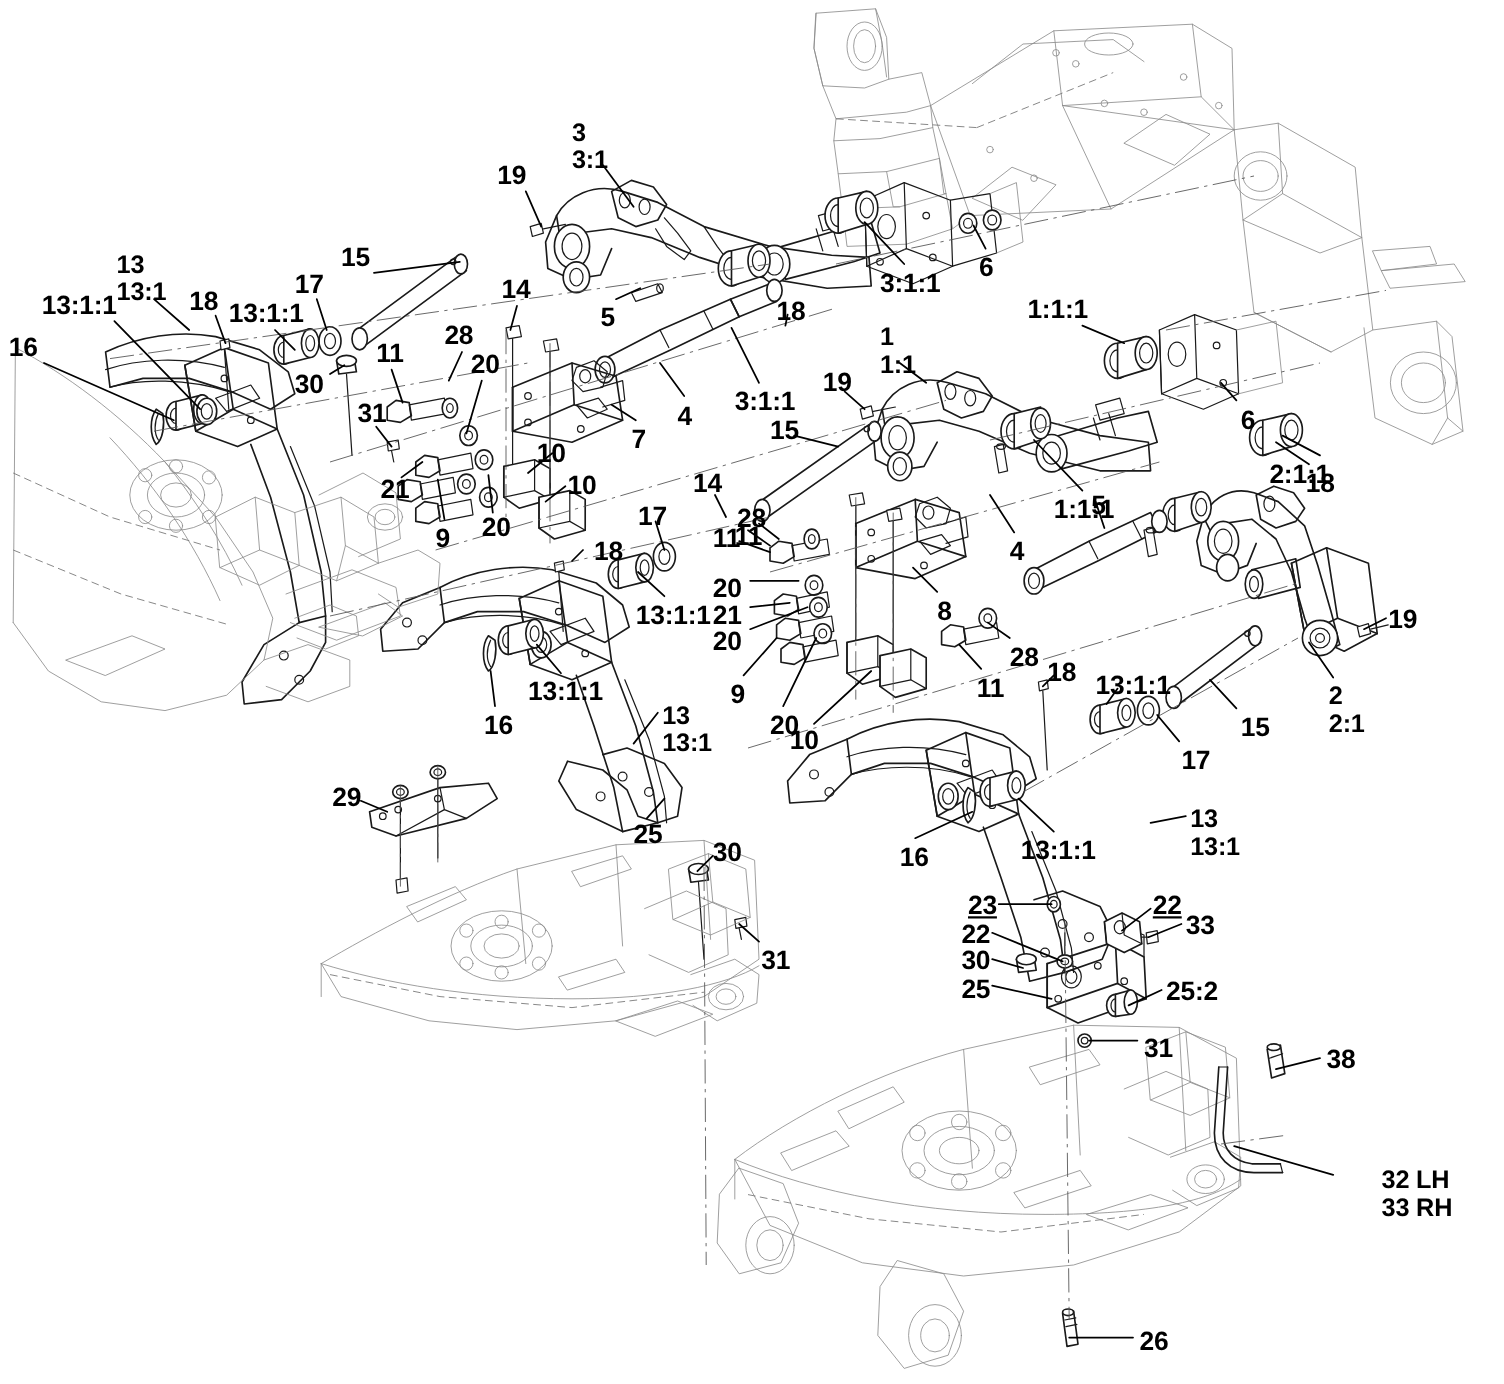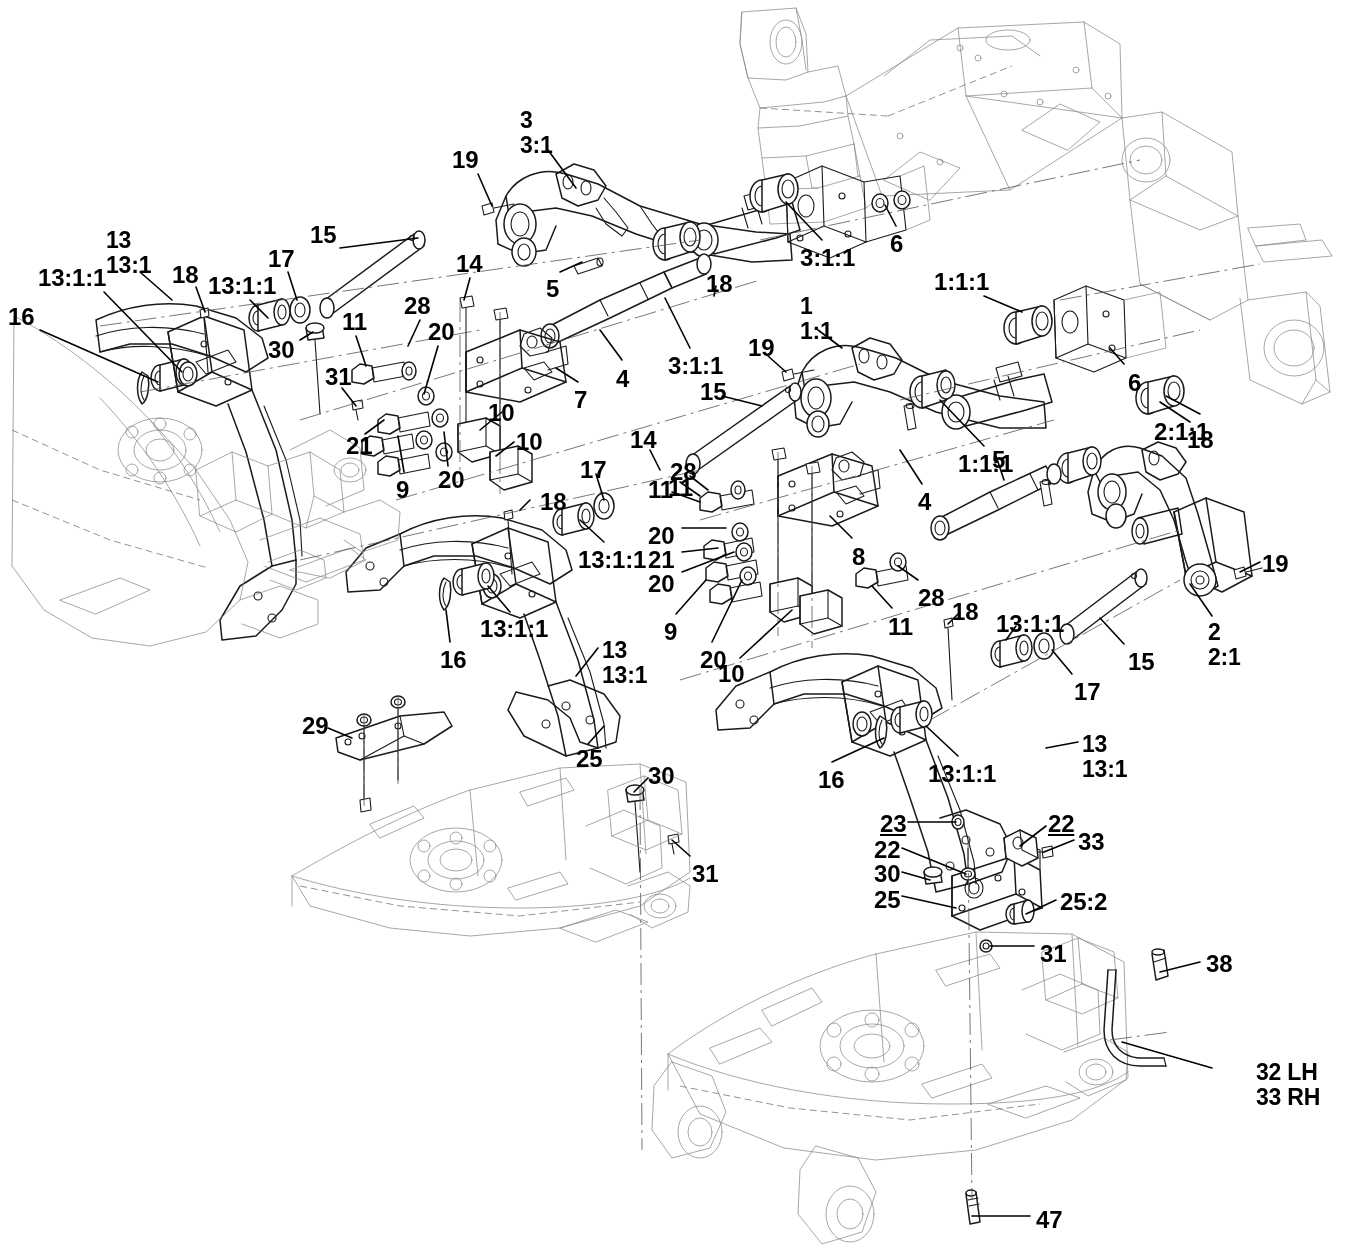--- a/index.html
+++ b/index.html
@@ -942,16 +942,16 @@
       <div class="cl s24" style="left: 1048px; top: 812px; text-decoration: underline;">22</div>
       <div class="cl s24" style="left: 1078px; top: 830px;">33</div>
       <div class="cl s24" style="left: 874px; top: 838px;">22</div>
       <div class="cl s24" style="left: 874px; top: 862px;">30</div>
       <div class="cl s24" style="left: 874px; top: 888px;">25</div>
       <div class="cl s24" style="left: 1060px; top: 890px;">25:2</div>
       <div class="cl s24" style="left: 1040px; top: 942px;">31</div>
       <div class="cl s24" style="left: 1206px; top: 952px;">38</div>
       <div class="cl s23 two" style="left: 1256px; top: 1060px;">32 LH
 33 RH</div>
-      <div class="cl s24" style="left: 1036px; top: 1208px;">47</div>
+      <div class="cl s24" style="left: 1036px; top: 1208px;">26</div>
     </div>
 
 </div>
 
 </body></html>

